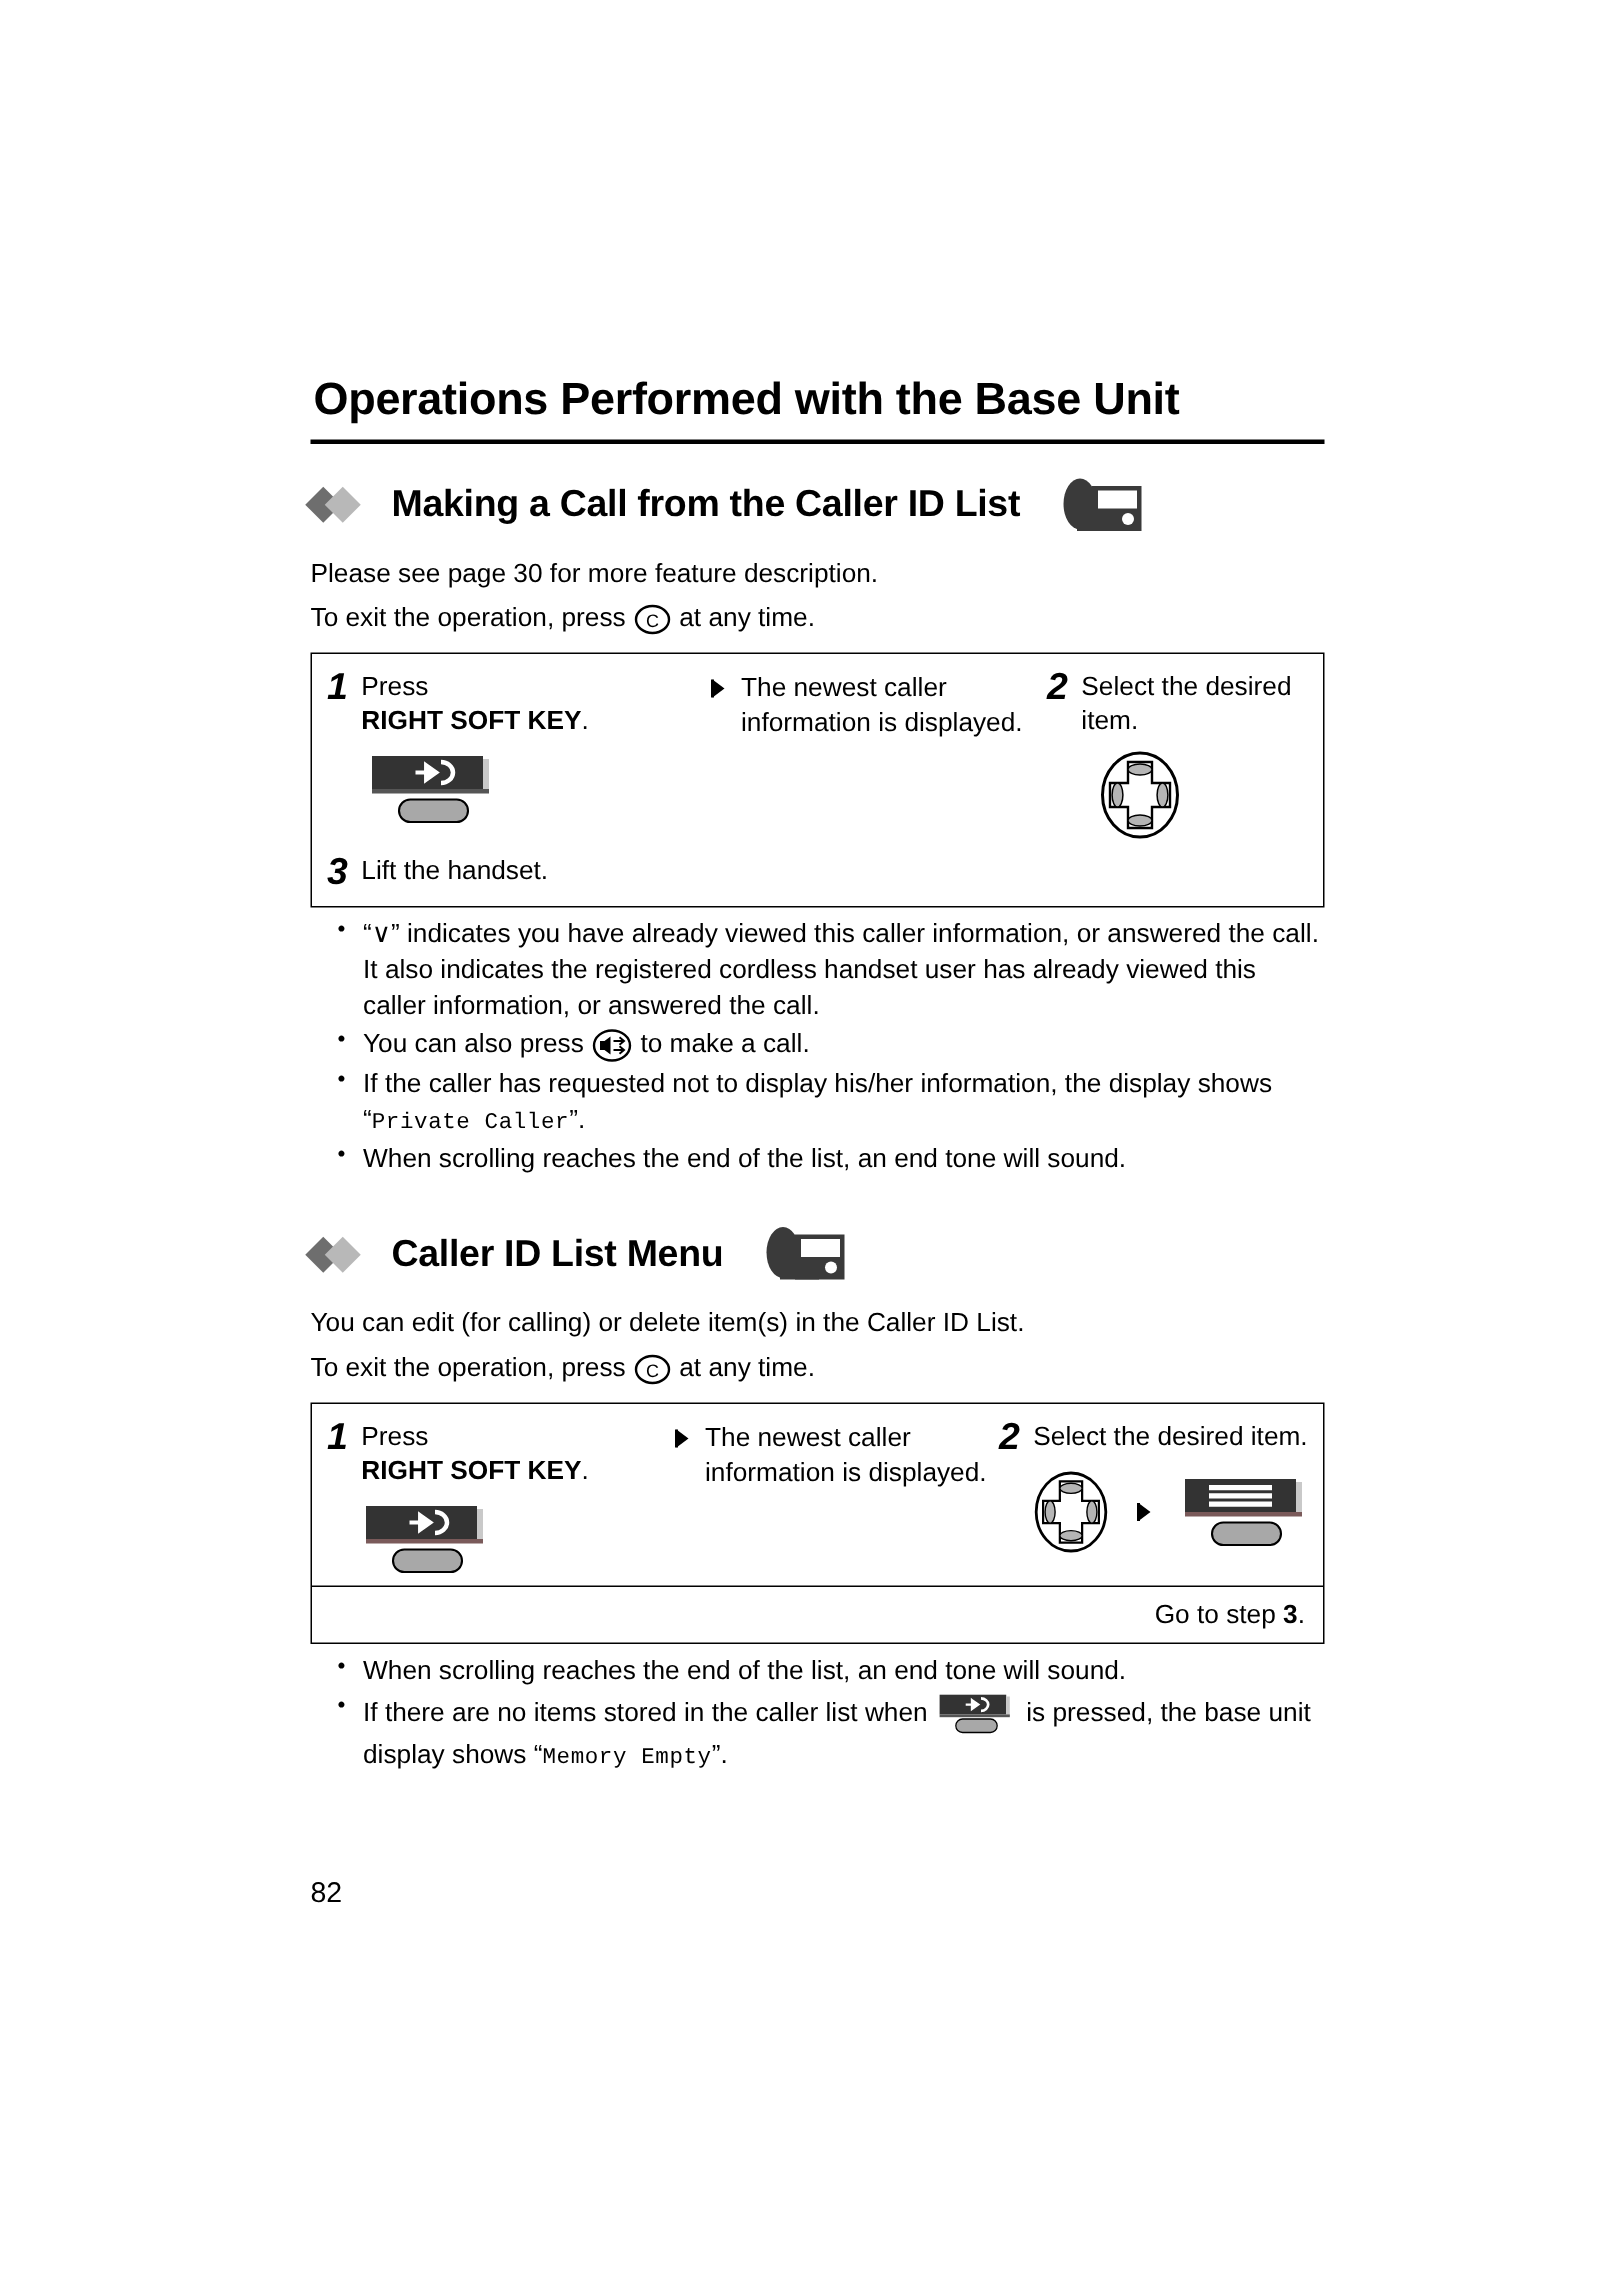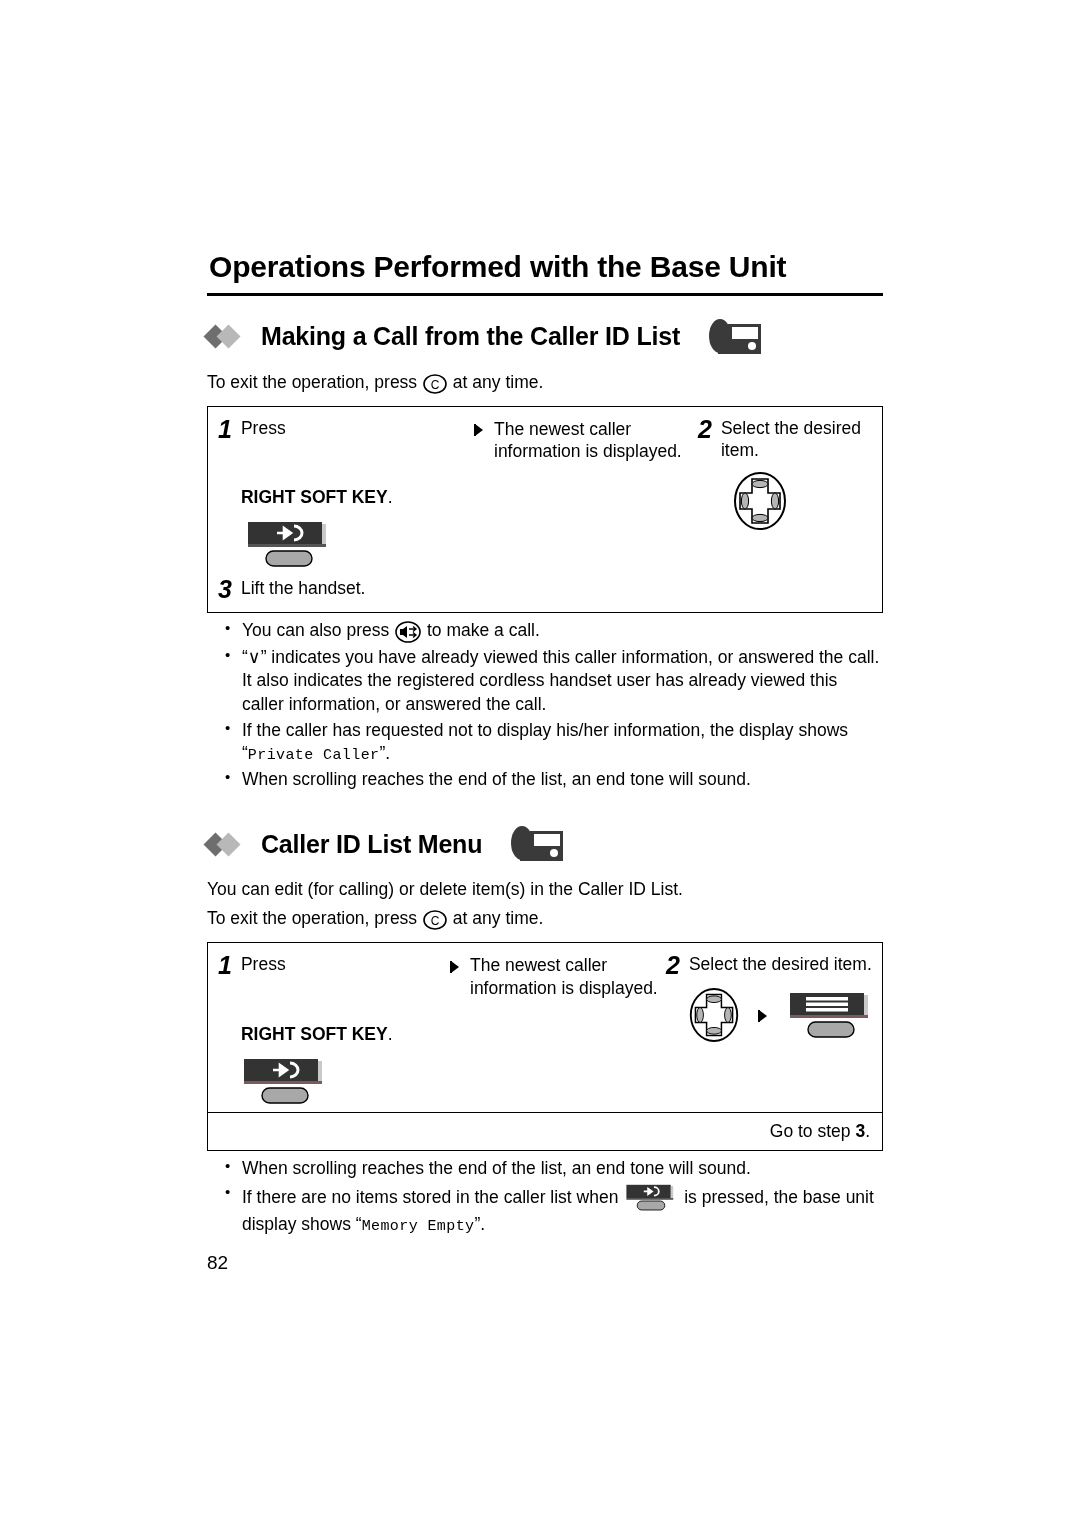--- a/index.html
+++ b/index.html
@@ -119,21 +119,20 @@
     padding-right: 9px;
     flex: none;
   }
   .steptext {
     font-size: 17.5px;
     line-height: 1.3;
   }
   .steptext .strong {
     font-weight: bold;
     display: block;
-    margin-top: 47px;
   }
   .arrow-glyph {
     font-size: 18px;
     line-height: 1;
   }
   .key-art {
     display: flex;
     justify-content: center;
     padding-top: 10px;
   }
@@ -211,20 +210,21 @@
         <svg width="54" height="38" viewBox="0 0 54 38">
           <ellipse cx="12" cy="18" rx="11" ry="17" fill="#3a3a3a"></ellipse>
           <rect x="10" y="22" width="26" height="14" fill="#3a3a3a"></rect>
           <rect x="20" y="6" width="33" height="30" fill="#3a3a3a"></rect>
           <rect x="24" y="9" width="26" height="12" fill="#ffffff"></rect>
           <circle cx="44" cy="28" r="4" fill="#ffffff"></circle>
         </svg>
       </span>
     </div>
 
+    <p class="body">Please see page 30 for more feature description.</p>
     <p class="body">
       <span>To exit the operation, press </span><span class="inline-mid"><svg width="26" height="22" viewBox="0 0 26 22">
             <ellipse cx="13" cy="11" rx="11" ry="9" fill="none" stroke="#000" stroke-width="1.6"></ellipse>
             <text x="13" y="16" font-family="Liberation Sans, sans-serif" font-size="12" text-anchor="middle" fill="#000">C</text>
           </svg></span><span> at any time.</span>
     </p>
 
     <div class="stepbox">
       <div class="steprow">
 
@@ -282,29 +282,29 @@
 
       <div class="step3row">
         <div class="stepline">
           <span class="stepnum">3</span>
           <span class="steptext">Lift the handset.</span>
         </div>
       </div>
     </div>
 
     <ul class="bullets">
+      <li>“∨” indicates you have already viewed this caller information, or answered the call. It also indicates the registered cordless handset user has already viewed this caller information, or answered the call.</li>
       <li>
         <span>You can also press </span><span class="inline-mid"><svg width="28" height="24" viewBox="0 0 28 24">
               <ellipse cx="14" cy="12" rx="12" ry="10" fill="none" stroke="#000" stroke-width="1.6"></ellipse>
               <path d="M6 9 L9 9 L13 6 L13 18 L9 15 L6 15 Z" fill="#000"></path>
               <path d="M15 9 L21 9 M19 6.5 L22 9 L19 11.5" stroke="#000" stroke-width="1.3" fill="none"></path>
               <path d="M15 15 L21 15 M19 12.5 L22 15 L19 17.5" stroke="#000" stroke-width="1.3" fill="none"></path>
             </svg></span><span> to make a call.</span>
       </li>
-      <li>“∨” indicates you have already viewed this caller information, or answered the call. It also indicates the registered cordless handset user has already viewed this caller information, or answered the call.</li>
       <li>
         <span>If the caller has requested not to display his/her information, the display shows “</span><span class="mono">Private Caller</span><span>”.</span>
       </li>
       <li>When scrolling reaches the end of the list, an end tone will sound.</li>
     </ul>
 
     <div class="section-head" style="margin-top:33px;">
       <span class="diamonds">
         <span class="dia dark"></span>
         <span class="dia light"></span>

